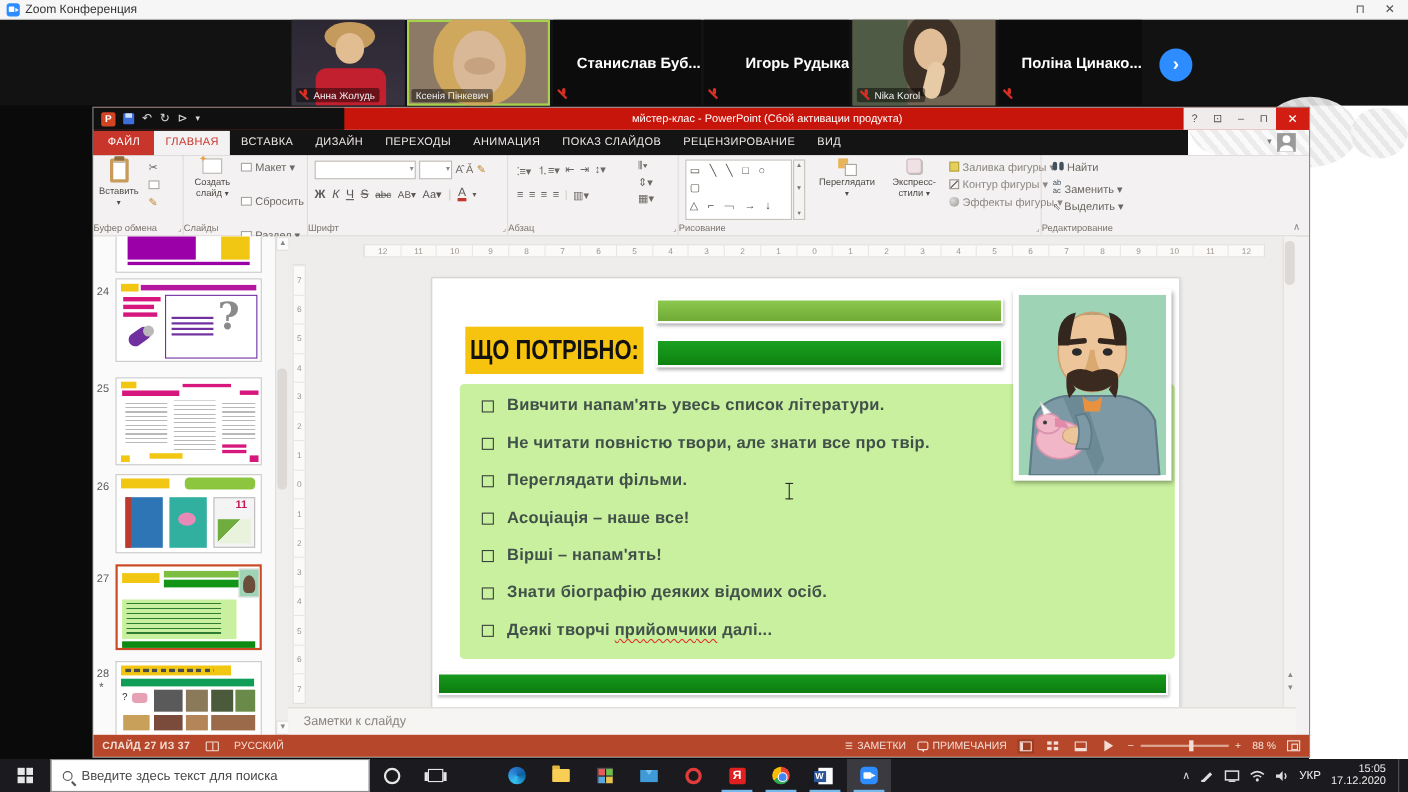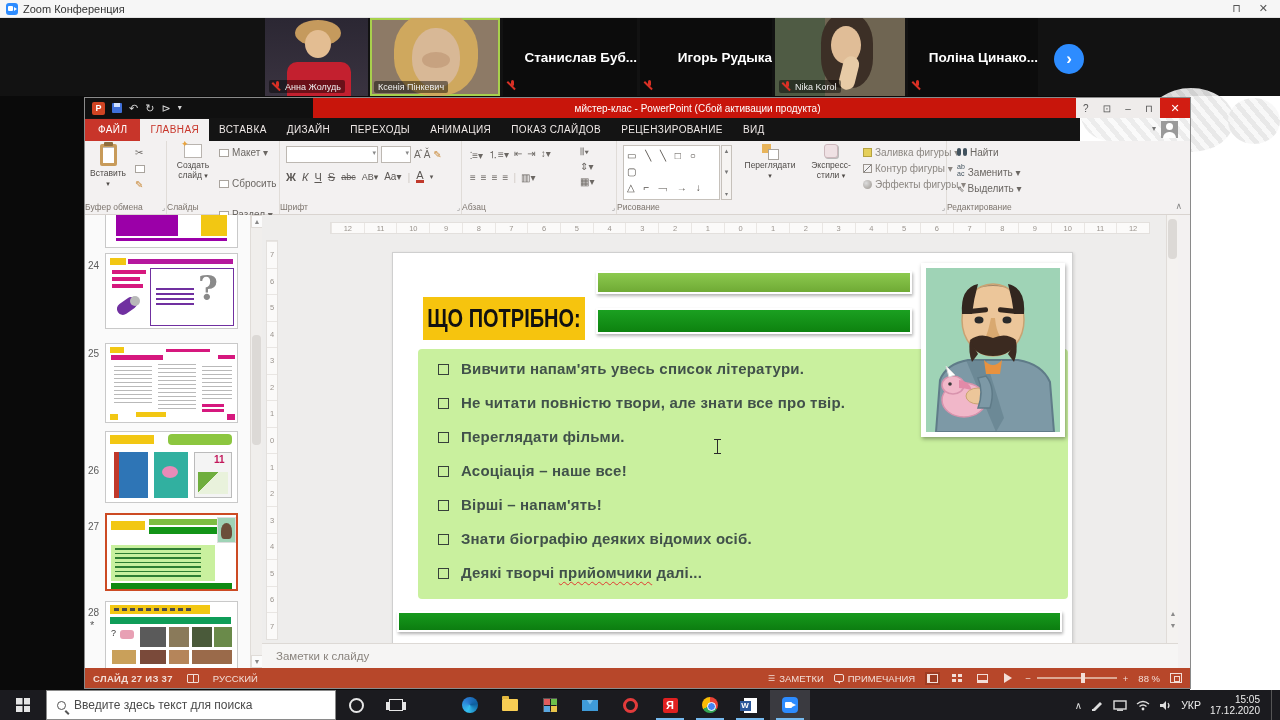--- a/index.html
+++ b/index.html
@@ -478,21 +478,21 @@
         <div class="ta" style="left:112px;top:11px;width:17px;height:4px;background:#d6187e;"></div>
         <div class="ta" style="left:8px;top:22px;width:38px;height:40px;background:repeating-linear-gradient(#b9b9b9 0 1px,transparent 1px 4px);"></div>
         <div class="ta" style="left:52px;top:20px;width:38px;height:46px;background:repeating-linear-gradient(#b9b9b9 0 1px,transparent 1px 4px);"></div>
         <div class="ta" style="left:96px;top:22px;width:30px;height:34px;background:repeating-linear-gradient(#b9b9b9 0 1px,transparent 1px 4px);"></div>
         <div class="ta" style="left:30px;top:68px;width:30px;height:5px;background:#f2c713;"></div>
         <div class="ta" style="left:96px;top:60px;width:22px;height:3px;background:#d6187e;box-shadow:0 5px 0 #d6187e;"></div>
         <div class="ta" style="left:4px;top:70px;width:8px;height:6px;background:#f2c713;"></div>
         <div class="ta" style="left:121px;top:70px;width:8px;height:6px;background:#d6187e;"></div>
       </div>
 
-      <div class="th-num" style="top:222px;margin-top:28px;">26</div>
+      <div class="th-num" style="top:222px;">26</div>
       <div class="th-item" style="top:216px;height:72px;">
         <div class="ta" style="left:4px;top:3px;width:44px;height:9px;background:#f2c713;"></div>
         <div class="ta" style="left:62px;top:2px;width:64px;height:11px;background:#8cc63f;border-radius:4px;"></div>
         <div class="ta" style="left:8px;top:20px;width:34px;height:46px;background:#2e75b6;border-left:5px solid #c0392b;"></div>
         <div class="ta" style="left:48px;top:20px;width:34px;height:46px;background:#31b0a0;"></div>
         <div class="ta" style="left:56px;top:34px;width:16px;height:12px;background:#e88ab8;border-radius:50%;"></div>
         <div class="ta" style="left:88px;top:20px;width:38px;height:46px;background:#f4f4f4;border:1px solid #bbb;"></div>
         <div class="ta" style="left:92px;top:40px;width:30px;height:22px;background:linear-gradient(135deg,#6fae3e 40%,#e9f2dc 40%);"></div>
         <div class="ta" style="left:108px;top:22px;font-size:10px;font-weight:bold;color:#c2185b;">11</div>
       </div>

